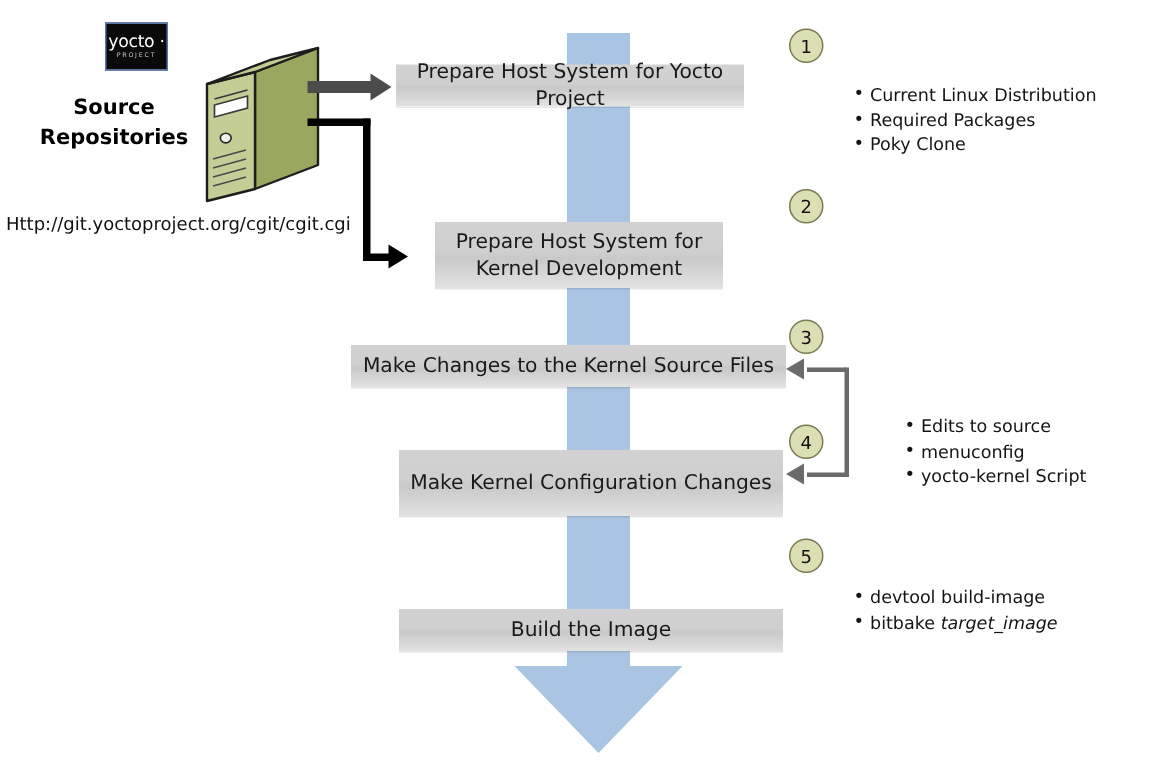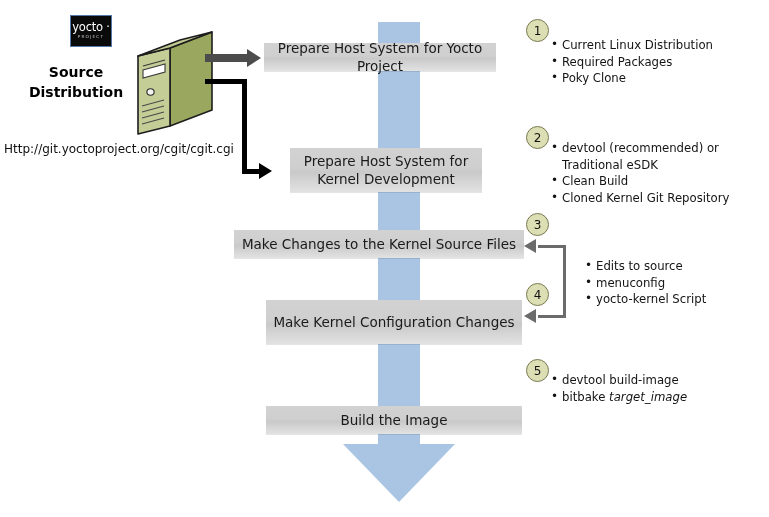--- a/index.html
+++ b/index.html
@@ -70,21 +70,21 @@
   }
 
   
   .notes {
     position: absolute;
     font-size: 11.7px;
     color: #141414;
     line-height: 16.5px;
   }
   .notes ul {
-    margin: 0;
+    margin: 18px;
     padding: 0 0 0 14px;
     list-style: none;
   }
   .notes li {
     position: relative;
     padding-left: 0;
     white-space: pre-line;
   }
   .notes li::before {
     content: "\2022";
@@ -181,21 +181,21 @@
   <div class="flow-shaft"></div>
   <div class="flow-head"></div>
 
   <div class="yocto-logo">
     <div class="yw">yocto ·</div>
     <div class="yp">PROJECT</div>
   </div>
 
   <div class="src-label">
     <div>Source</div>
-    <div>Distribution</div>
+    <div>Repositories</div>
   </div>
 
   <div class="src-url">Http://git.yoctoproject.org/cgit/cgit.cgi</div>
 
   <div class="server">
     <svg width="86" height="112" viewBox="0 0 86 112">
 
       <polygon points="38,22 80,6 80,84 38,100" fill="#9aa85f" stroke="#1d1d1d" stroke-width="1.6" stroke-linejoin="round"></polygon>
 
       <polygon points="6,30 38,22 38,100 6,108" fill="#c4cd96" stroke="#1d1d1d" stroke-width="1.6" stroke-linejoin="round"></polygon>
@@ -245,28 +245,20 @@
   <div class="numcircle" style="left:526px; top:359px;">5</div>
 
   <div class="notes" style="left:548px; top:37px; width:215px;">
     <ul>
       <li>Current Linux Distribution</li>
       <li>Required Packages</li>
       <li>Poky Clone</li>
     </ul>
   </div>
 
-  <div class="notes" style="left:548px; top:140px; width:218px;">
-    <ul>
-      <li>devtool (recommended) or
-Traditional eSDK</li>
-      <li>Clean Build</li>
-      <li>Cloned Kernel Git Repository</li>
-    </ul>
-  </div>
 
   <div class="notes" style="left:582px; top:258px; width:190px;">
     <ul>
       <li>Edits to source</li>
       <li>menuconfig</li>
       <li>yocto-kernel Script</li>
     </ul>
   </div>
 
   <div class="notes" style="left:548px; top:372px; width:200px;">

